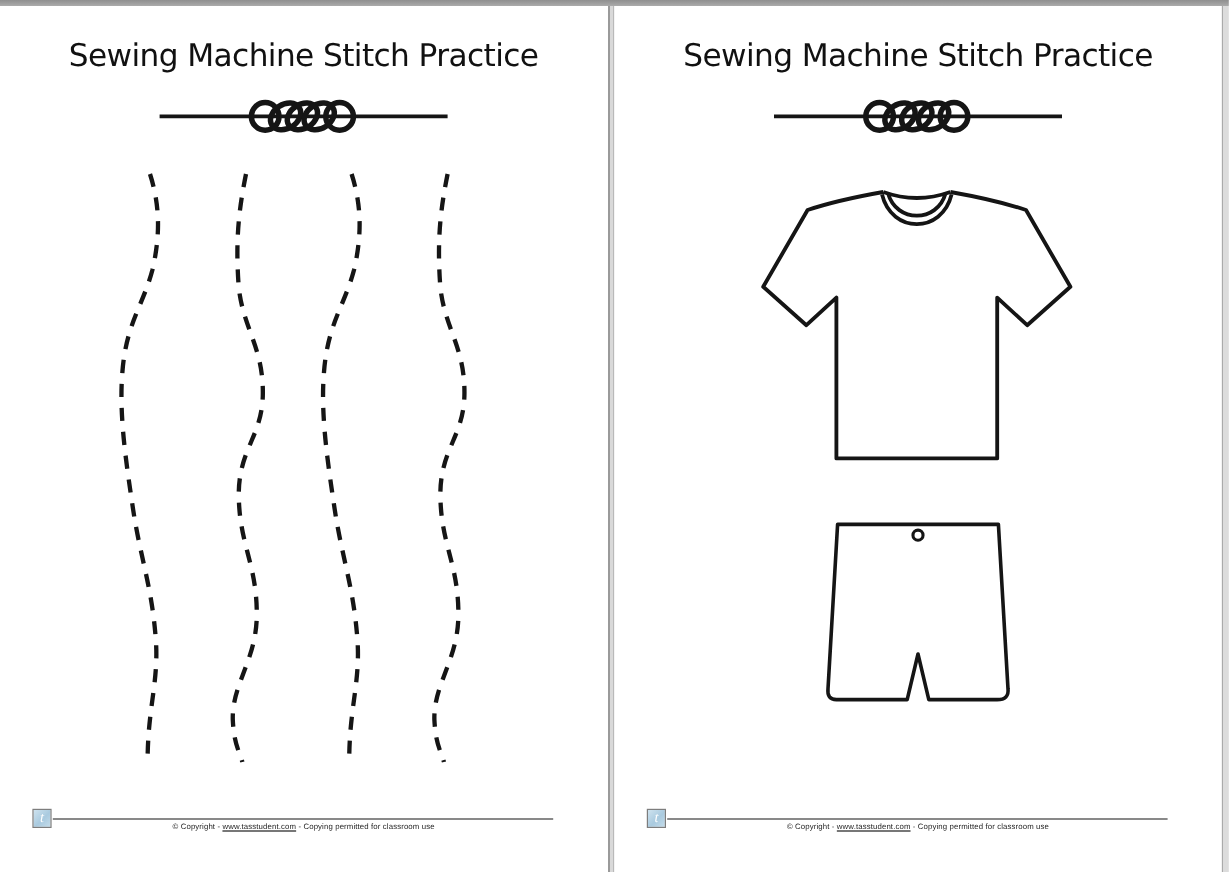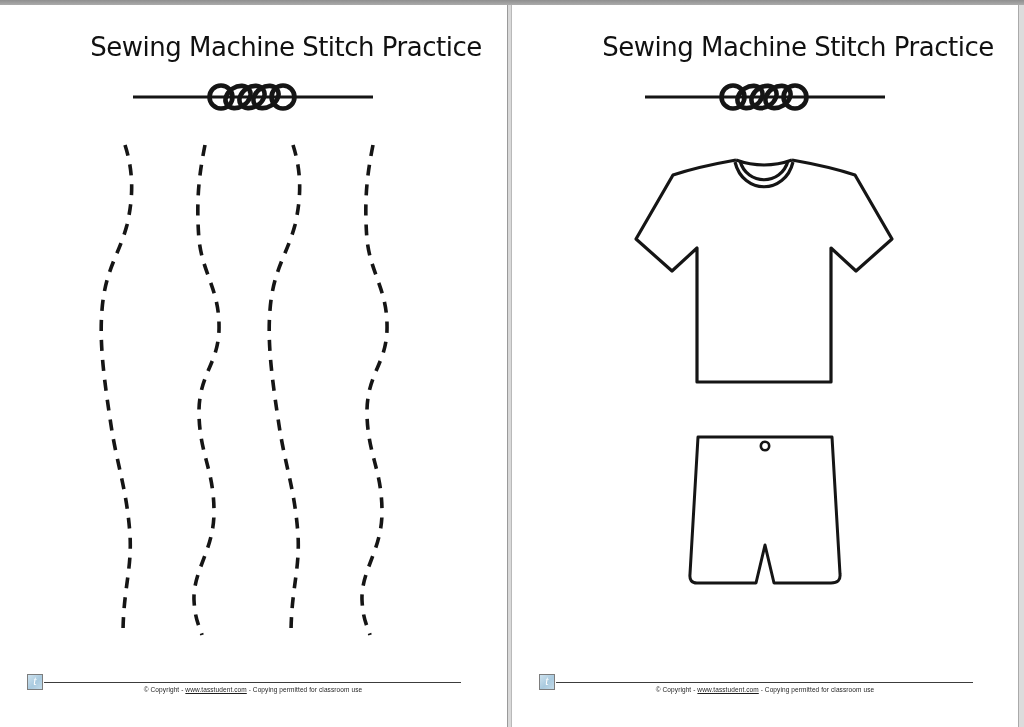--- a/index.html
+++ b/index.html
@@ -15,21 +15,21 @@
 
   .page-divider { width: 6px; height: 722px;
                   background: linear-gradient(90deg, #ffffff 0 1px, #9a9a9a 1px 2px, #d9d9d9 2px 5px, #b9b9b9 5px 6px); }
 
   .right-strip { width: 6px; height: 722px;
                  background: linear-gradient(90deg, #aaaaaa 0 1px, #dcdcdc 1px 6px); }
 
   .page-title { position: absolute; top: 27px; left: 0; width: 100%;
                 text-align: center; font-family: "DejaVu Sans", sans-serif;
                 font-size: 26px; font-weight: 500; color: #111111; letter-spacing: -0.5px;
-                white-space: nowrap; margin-left: 33px; }
+                white-space: nowrap; }
 
   .knot-divider { position: absolute; top: 66px; left: 50%; transform: translateX(-50%); }
 
   .stitch-lines { position: absolute; left: 85px; top: 135px; }
 
   .tshirt { position: absolute; left: 121px; top: 148px; }
   .shorts { position: absolute; left: 171px; top: 428px; }
 
   .footer-logo { position: absolute; left: 27px; top: 669px; width: 16px; height: 16px;
                  background: linear-gradient(135deg, #cfe3ef 0%, #a9cadf 55%, #c4dcea 100%);

